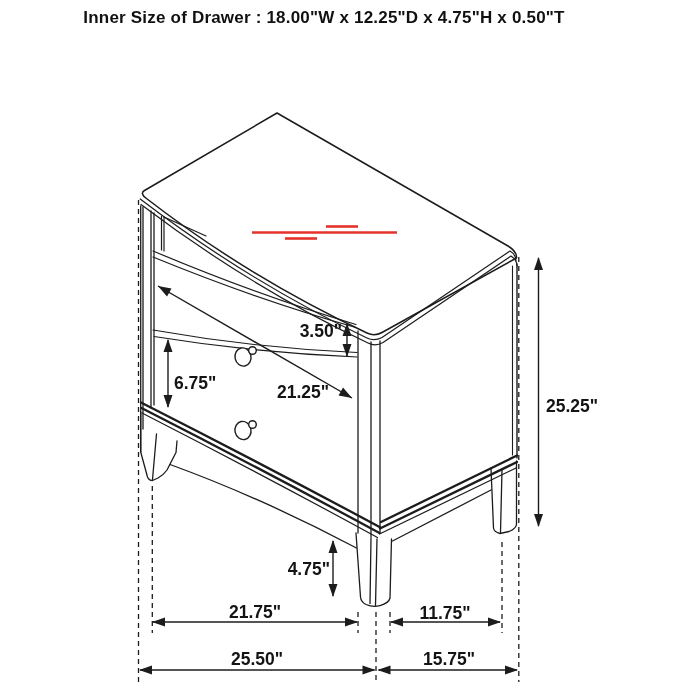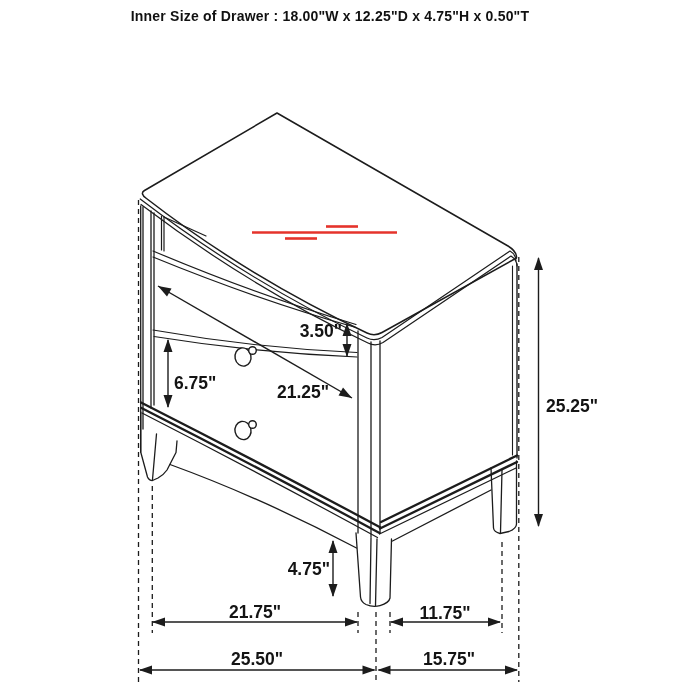--- a/index.html
+++ b/index.html
@@ -1,19 +1,19 @@
 <!DOCTYPE html>
 <html><head>
 <meta charset="utf-8">
 <style>
   html,body{margin:0;padding:0;background:#ffffff;}
   .page{position:relative;width:700px;height:700px;background:#ffffff;overflow:hidden;
         font-family:"Liberation Sans",sans-serif;}
   .title{position:absolute;top:8px;left:0;width:648px;text-align:center;
-         font-size:14px;font-weight:bold;color:#111;letter-spacing:0.2px;padding-left:6px;}
+         font-size:17px;font-weight:bold;color:#111;letter-spacing:0.2px;}
   svg{position:absolute;top:0;left:0;}
   .dim{font-family:"Liberation Sans",sans-serif;font-weight:bold;font-size:17.5px;fill:#141414;}
 </style>
 </head>
 <body>
 
 <div class="page">
 
   <div class="title">Inner Size of Drawer : 18.00"W x 12.25"D x 4.75"H x 0.50"T</div>
 

